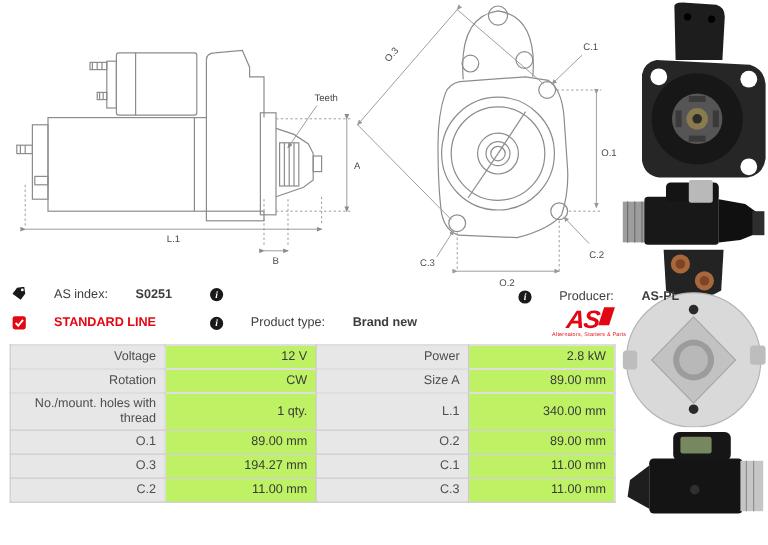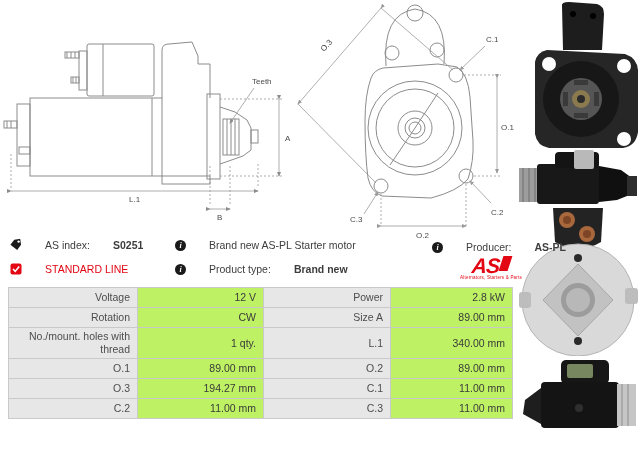--- a/index.html
+++ b/index.html
@@ -11,21 +11,21 @@
   .draw svg text{font-family:"Liberation Sans",sans-serif;fill:#4a4a4a;}
 
   
   .photos{position:absolute;left:517px;top:0;width:123px;height:454px;}
   .photos svg{display:block;}
 
   
   .info-col{position:absolute;font-size:10.5px;color:#3d3d3d;}
   .info-line{display:flex;align-items:center;gap:23px;height:14px;margin-bottom:10px;white-space:nowrap;}
   .b{font-weight:bold;}
-  .red{color:#e30613;font-weight:normal;}
+  .red{color:#e30613;font-weight:bold;}
   .info-icon{display:inline-flex;width:11px;height:11px;border-radius:50%;background:#1a1a1a;
              color:#fff;font-size:8px;font-weight:bold;align-items:center;justify-content:center;
              font-family:"Liberation Serif",serif;font-style:italic;flex:0 0 11px;}
   .logo-wrap{margin-top:2px;margin-left:28px;text-align:center;width:62px;}
   .logo-as{font-style:italic;font-weight:bold;font-size:21px;line-height:18px;color:#e30613;
            letter-spacing:-1px;display:inline-block;transform:skewX(-6deg);}
   .logo-bar{display:inline-block;width:9px;height:15px;background:#e30613;margin-left:1px;
             transform:skewX(-18deg);vertical-align:2px;}
   .logo-tag{font-size:4.5px;color:#e30613;margin-top:0;letter-spacing:.2px;}
 
@@ -35,21 +35,21 @@
   .spec td{border:1px solid #c9c9c9;text-align:right;padding:2px 7px 2px 18px;height:15px;
            line-height:13px;overflow:hidden;margin-left:20px;}
   .spec td.lab{background:#e7e7e7;color:#4d4d4d;}
   .spec td.val{background:#bef264;}
 </style>
 </head>
 <body>
 
 <div class="canvas">
 
-  <div class="draw" style="left:2px;top:4px;width:288px;height:228px;">
+  <div class="draw" style="left:12px;top:4px;width:288px;height:228px;">
     <svg width="288" height="228" viewBox="0 0 288 228">
       <defs>
         <marker id="arw" markerWidth="6" markerHeight="5" refX="5" refY="2.5" orient="auto">
           <path d="M0,0 L6,2.5 L0,5 Z" fill="#8c8c8c"></path>
         </marker>
       </defs>
       <g stroke="#8c8c8c" stroke-width="1" fill="none">
 
         <rect x="85" y="40" width="67" height="52" rx="2"></rect>
         <line x1="101" y1="40" x2="101" y2="92"></line>
@@ -236,21 +236,20 @@
         <rect x="0.5" y="0.5" width="11" height="11" rx="2" fill="#e30613"></rect>
         <path d="M3,6 L5.2,8.4 L9.2,3.6" stroke="#fff" stroke-width="1.6" fill="none"></path>
       </svg>
       <span class="red">STANDARD LINE</span>
     </div>
   </div>
 
   <div class="info-col" style="left:175px;top:238px;">
     <div class="info-line">
       <span class="info-icon">i</span>
-      <span>Brand new AS-PL Starter motor</span>
     </div>
     <div class="info-line">
       <span class="info-icon">i</span>
       <span>Product type:</span>
       <span class="b">Brand new</span>
     </div>
   </div>
 
   <div class="info-col" style="left:432px;top:240px;">
     <div class="info-line" style="margin-bottom:2px;">

